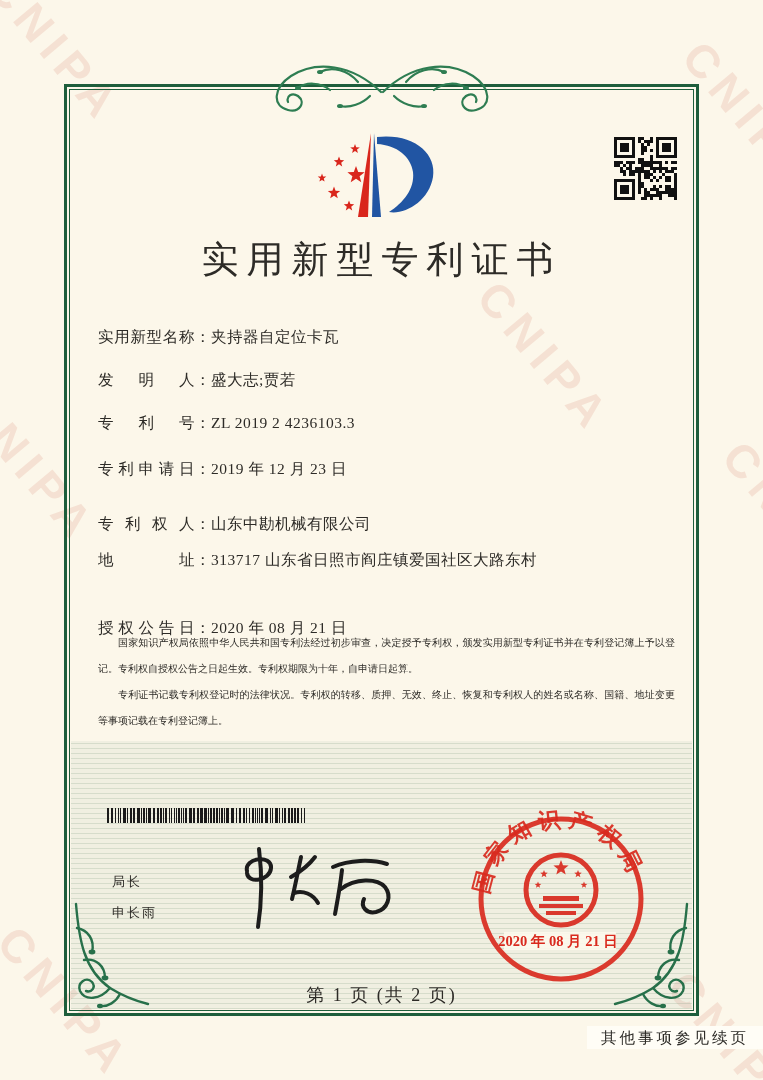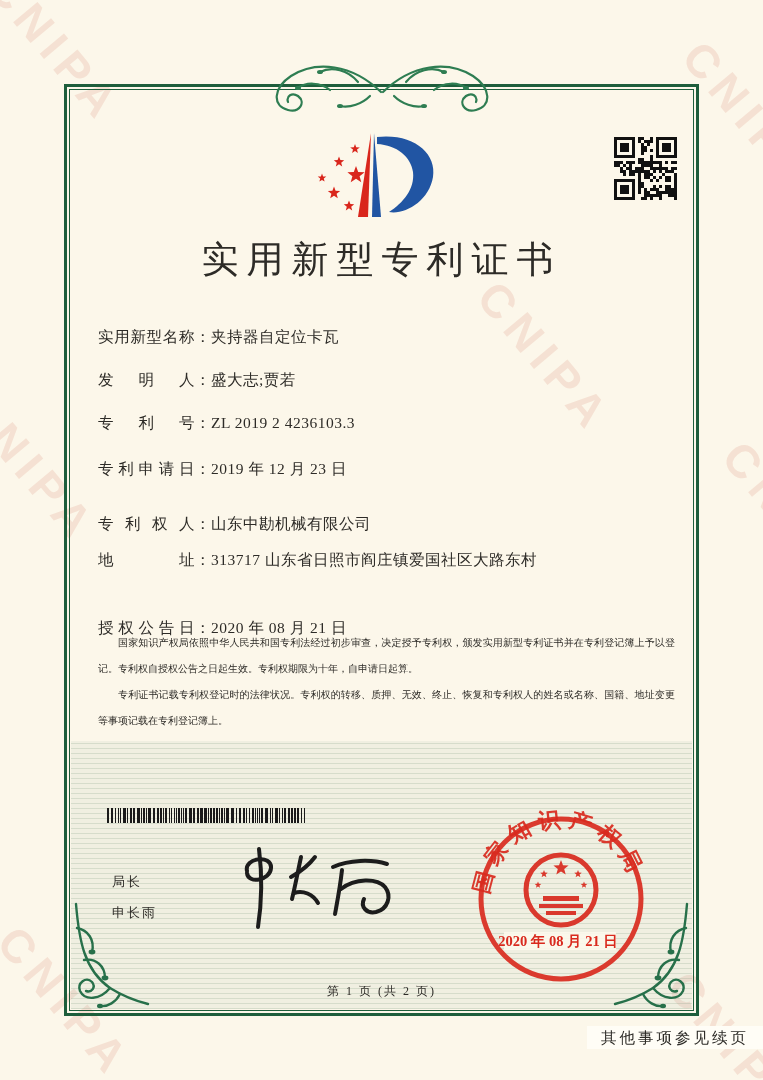--- a/index.html
+++ b/index.html
@@ -55,21 +55,21 @@
 
   .barcode{position:absolute;left:40px;top:721px;z-index:4}
 
   .signer{position:absolute;left:45px;top:786px;font-size:13px;letter-spacing:2px;z-index:5}
   .signer div{margin-bottom:13px}
   .signature{position:absolute;left:158px;top:756px;z-index:5}
 
   .seal{position:absolute;left:399px;top:717px;width:190px;height:190px;z-index:5}
 
   .page-num{position:absolute;left:0;top:896px;width:100%;text-align:center;
-     font-size:12px;letter-spacing:2px;z-index:4}
+     font-size:18px;letter-spacing:2px;z-index:4}
 
   .cont-note{position:absolute;left:0;top:1028px;width:100%;text-align:right;z-index:4}
   .cont-note span{background:#fffdf6;padding:3px 14px;font-size:15.5px;letter-spacing:3px}
 </style>
 </head>
 <body>
 
 <div class="page">
 
   <span class="wm" style="left:-35px;top:20px">CNIPA</span>

